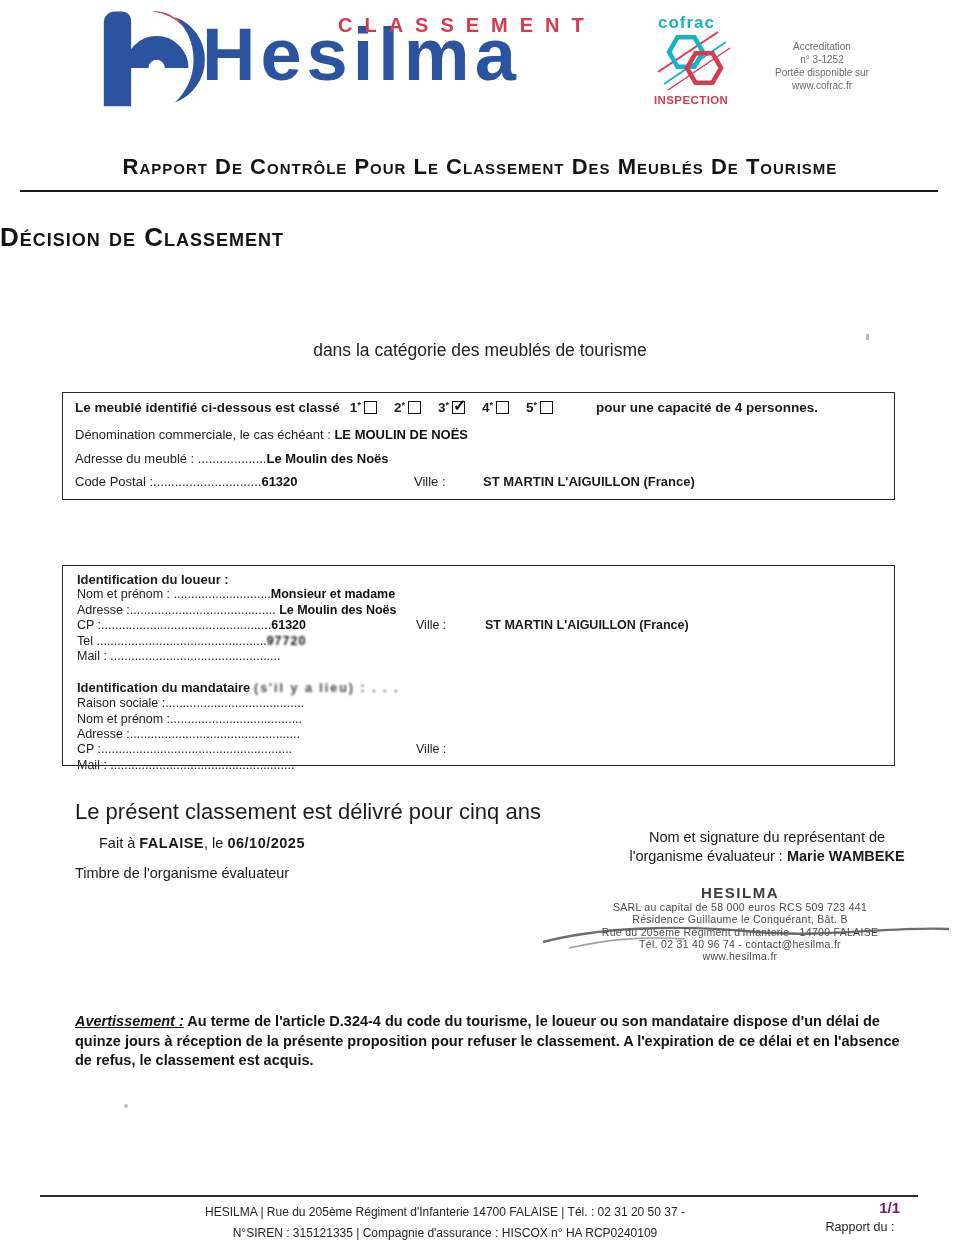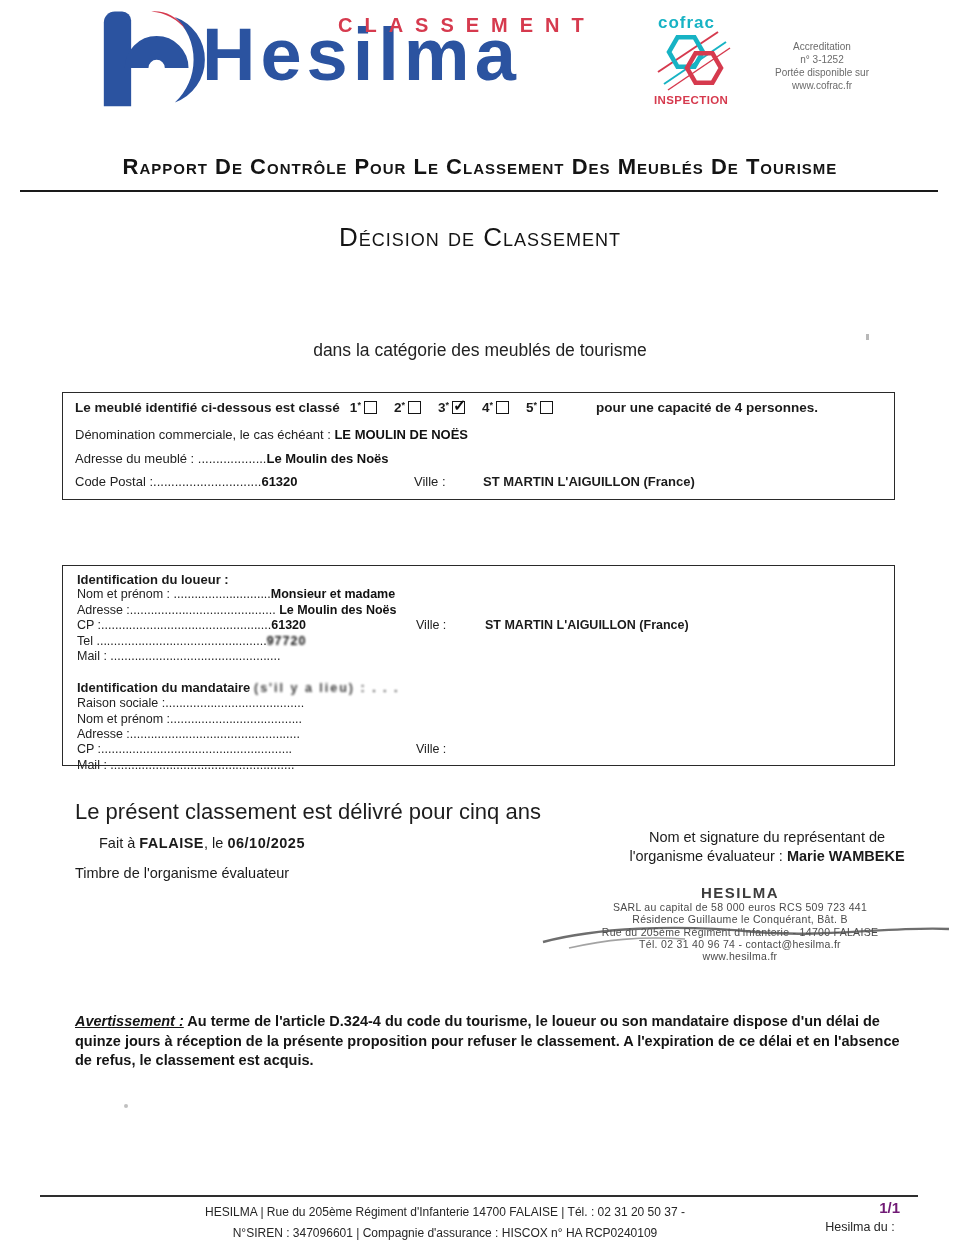--- a/index.html
+++ b/index.html
@@ -26,22 +26,22 @@
   }
 
   
   .main-title {
     position:absolute; left:0; top:154px; width:100%; text-align:center;
     font-size:22px; font-weight:bold; font-variant:small-caps; letter-spacing:1px;
     color:#141414;
   }
   .title-rule { position:absolute; left:20px; top:190px; width:918px; height:2.4px; background:#1a1a1a; }
   .decision-title {
-    position:absolute; left:0; top:222px; width:100%; text-align:center;
-    font-size:26px; font-weight:normal; font-variant:small-caps; letter-spacing:1px;
+    position:absolute; left:0; top:222px; width:100%; 
+    font-size:26px; font-weight:bold; font-variant:small-caps; letter-spacing:1px;
     color:#141414;
   }
   .category-line {
     position:absolute; left:0; top:340px; width:100%; text-align:center;
     font-size:17.5px; color:#222;
   }
   .speck { position:absolute; left:866px; top:334px; width:3px; height:6px; background:#9a9a9a; opacity:.7; }
 
   
   .box { position:absolute; left:62px; width:833px; border:1.6px solid #2a2a2a; background:#fff; }
@@ -249,18 +249,18 @@
 
   <div class="warning">
     <span class="wlabel">Avertissement :</span><span> Au terme de l'article D.324-4 du code du tourisme, le loueur ou son mandataire dispose d'un délai de quinze jours à réception de la présente proposition pour refuser le classement. A l'expiration de ce délai et en l'absence de refus, le classement est acquis.</span>
   </div>
 
   <div class="speck2"></div>
 
   <div class="footer-rule"></div>
   <div class="footer-center">
     <div>HESILMA | Rue du 205ème Régiment d'Infanterie 14700 FALAISE | Tél. : 02 31 20 50 37 -</div>
-    <div>N°SIREN : 347096601 | Compagnie d'assurance : HISCOX n° HA RCP0240109</div>
+    <div>N°SIREN : 315121335 | Compagnie d'assurance : HISCOX n° HA RCP0240109</div>
   </div>
   <div class="footer-page">1/1</div>
-  <div class="footer-report">Hesilma du :</div>
+  <div class="footer-report">Rapport du :</div>
 
 </div>
 
 </body></html>

